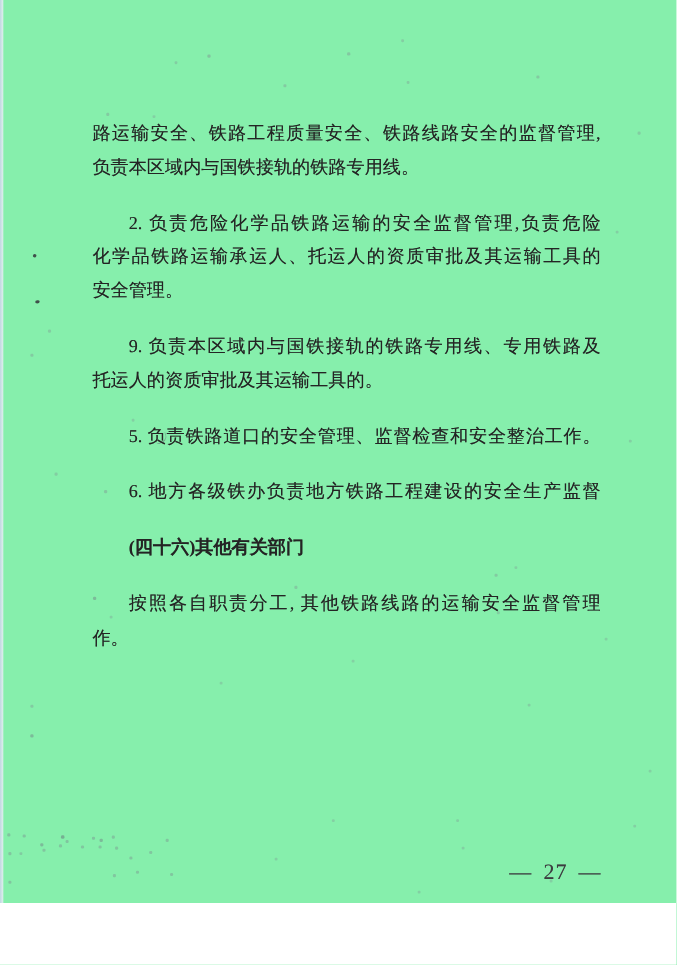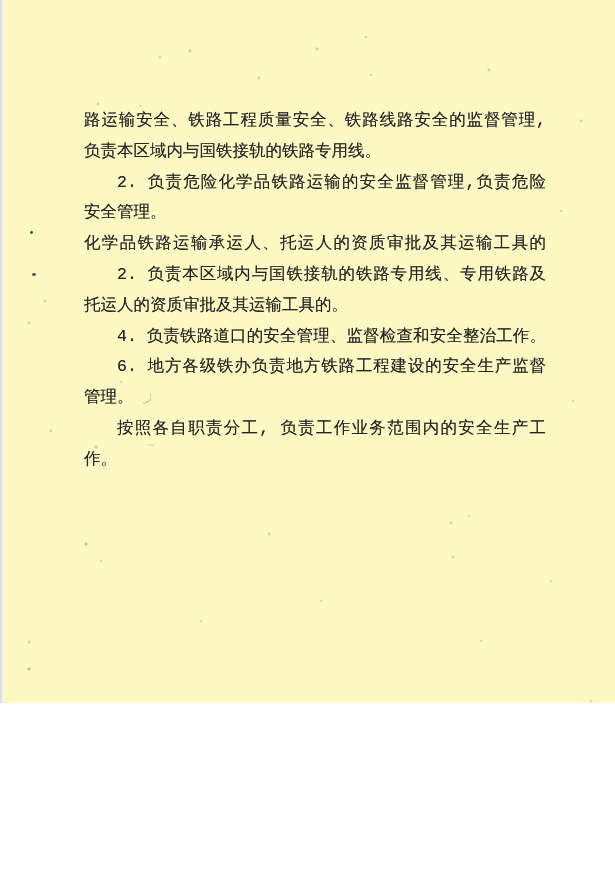--- a/index.html
+++ b/index.html
@@ -3,24 +3,24 @@
 <meta charset="utf-8">
 <style>
   html, body {
     margin: 0;
     padding: 0;
     background: #ffffff;
   }
   .page {
     position: relative;
     width: 615px;
-    height: 703px;
-    background: #fef9c3;
+    height: 821px;
+    background: #86efac;
     overflow: hidden;
-    font-family: Liberation Mono, monospace;
+    font-family: Liberation Serif, serif;
   }
   
   .edge-line {
     position: absolute;
     left: 0; top: 0;
     width: 3px; height: 877px;
     background: linear-gradient(to right, #ccd3ea, #eef1f9);
     opacity: 0.85;
   }
   .text-block {
@@ -34,21 +34,21 @@
     text-shadow: 0 0 0.5px rgba(40,40,40,0.55);
   }
   .line {
     white-space: nowrap;
   }
   .line.justify {
     white-space: normal;
     text-align: justify;
     text-align-last: justify;
   }
-  .line.indent { text-indent: 33px; }
+  .line.indent { text-indent: 33px; margin-top: 20px; }
   .line.bold { font-weight: 700; }
   .page-number {
     position: absolute;
     left: 463px;
     top: 782px;
     width: 130px;
     font-size: 20px;
     color: #3c3c40;
     letter-spacing: 1px;
     word-spacing: 4px;
@@ -158,24 +158,24 @@
   <div class="edge-line"></div>
   <div class="noise"></div>
   <div class="dot d1"></div>
   <div class="dot d2"></div>
   <div class="smudge"></div>
   <div class="smudge2"></div>
   <div class="text-block" id="text-block">
       <div class="line justify">路运输安全、铁路工程质量安全、铁路线路安全的监督管理,</div>
       <div class="line">负责本区域内与国铁接轨的铁路专用线。</div>
       <div class="line indent justify">2. 负责危险化学品铁路运输的安全监督管理,负责危险</div>
+      <div class="line justify">化学品铁路运输承运人、托运人的资质审批及其运输工具的</div>
       <div class="line">安全管理。</div>
-      <div class="line justify">化学品铁路运输承运人、托运人的资质审批及其运输工具的</div>
-      <div class="line indent justify">2. 负责本区域内与国铁接轨的铁路专用线、专用铁路及</div>
+      <div class="line indent justify">9. 负责本区域内与国铁接轨的铁路专用线、专用铁路及</div>
       <div class="line">托运人的资质审批及其运输工具的。</div>
-      <div class="line indent justify">4. 负责铁路道口的安全管理、监督检查和安全整治工作。</div>
+      <div class="line indent justify">5. 负责铁路道口的安全管理、监督检查和安全整治工作。</div>
       <div class="line indent justify">6. 地方各级铁办负责地方铁路工程建设的安全生产监督</div>
-      <div class="line">管理。</div>
-      <div class="line indent justify">按照各自职责分工, 负责工作业务范围内的安全生产工</div>
+      <div class="line indent bold">(四十六)其他有关部门</div>
+      <div class="line indent justify">按照各自职责分工, 其他铁路线路的运输安全监督管理</div>
       <div class="line">作。</div>
     </div>
   <div class="page-number">— 27 —</div>
 </div>
 
 </body></html>

